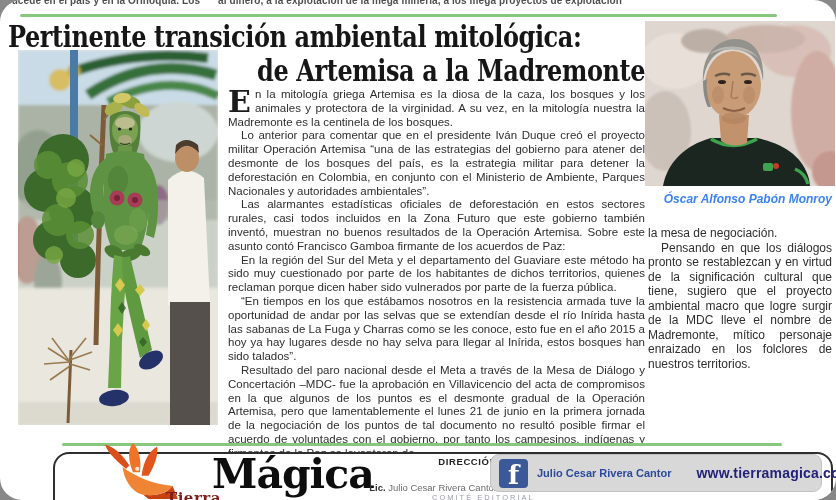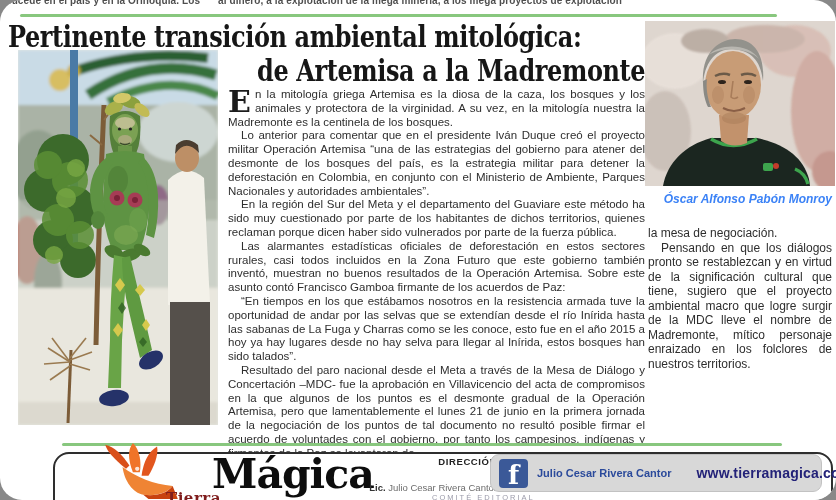--- a/index.html
+++ b/index.html
@@ -210,22 +210,22 @@
             <path d="M52,314 l20,6"></path>
             <path d="M52,316 l-20,14"></path>
         </g>
       </g>
     </svg>
   </div>
 
   <div class="bodycol" id="col-center">
     <p class="first"><span class="dropcap">E</span><span>n la mitología griega Artemisa es la diosa de la caza, los bosques y los animales y protectora de la virginidad. A su vez, en la mitología nuestra la Madremonte es la centinela de los bosques.</span></p>
     <p>Lo anterior para comentar que en el presidente Iván Duque creó el proyecto militar Operación Artemisa “una de las estrategias del gobierno para atener del desmonte de los bosques del país, es la estrategia militar para detener la deforestación en Colombia, en conjunto con el Ministerio de Ambiente, Parques Nacionales y autoridades ambientales”.</p>
+    <p>Las alarmantes estadísticas oficiales de deforestación en estos sectores rurales, casi todos incluidos en la Zona Futuro que este gobierno también inventó, muestran no buenos resultados de la Operación Artemisa. Sobre este asunto contó Francisco Gamboa firmante de los acuerdos de Paz:</p>
     <p>En la región del Sur del Meta y el departamento del Guaviare este método ha sido muy cuestionado por parte de los habitantes de dichos territorios, quienes reclaman porque dicen haber sido vulnerados por parte de la fuerza pública.</p>
-    <p>Las alarmantes estadísticas oficiales de deforestación en estos sectores rurales, casi todos incluidos en la Zona Futuro que este gobierno también inventó, muestran no buenos resultados de la Operación Artemisa. Sobre este asunto contó Francisco Gamboa firmante de los acuerdos de Paz:</p>
     <p>“En tiempos en los que estábamos nosotros en la resistencia armada tuve la oportunidad de andar por las selvas que se extendían desde el río Inírida hasta las sabanas de La Fuga y Charras como se les conoce, esto fue en el año 2015 a hoy ya hay lugares desde no hay selva para llegar al Inírida, estos bosques han sido talados”.</p>
     <p>Resultado del paro nacional desde el Meta a través de la Mesa de Diálogo y Concertación –MDC- fue la aprobación en Villavicencio del acta de compromisos en la que algunos de los puntos es el desmonte gradual de la Operación Artemisa, pero que lamentablemente el lunes 21 de junio en la primera jornada de la negociación de los puntos de tal documento no resultó posible firmar el acuerdo de voluntades con el gobierno, por tanto los campesinos, indígenas y firmantes de la Paz se levantaron de</p>
   </div>
 
   <div class="photo" id="photo-right">
     <svg width="190" height="165" viewBox="0 0 190 165" xmlns="http://www.w3.org/2000/svg">
       <defs>
           <filter id="b2">
             <feGaussianBlur stdDeviation="1.1"></feGaussianBlur>
           </filter>

